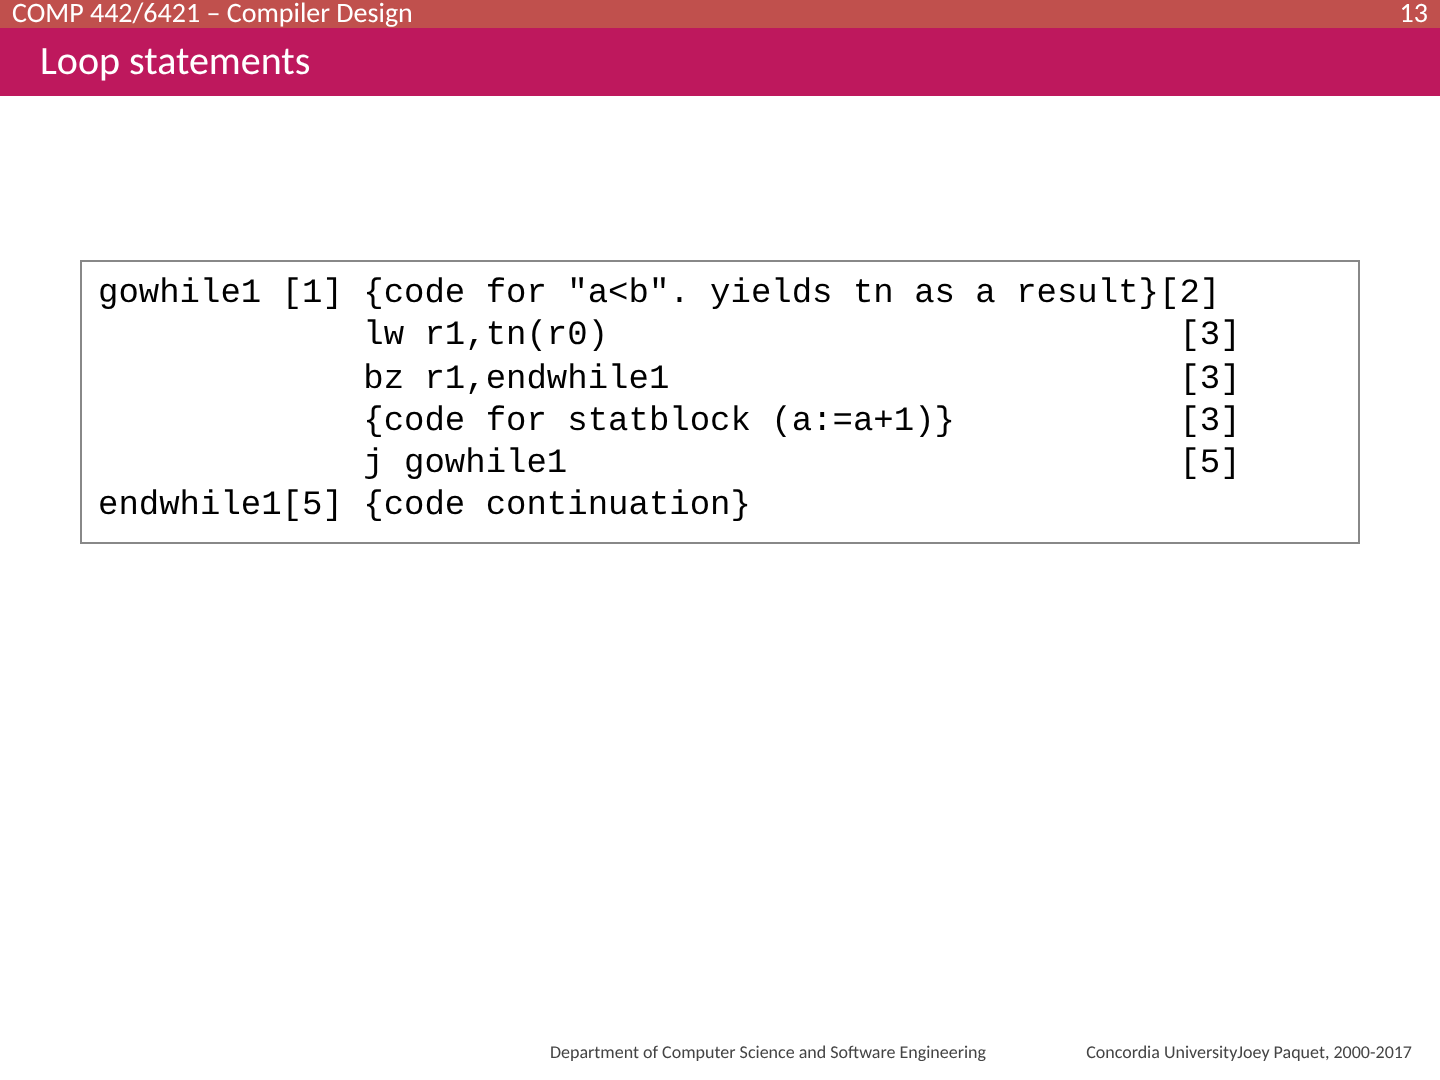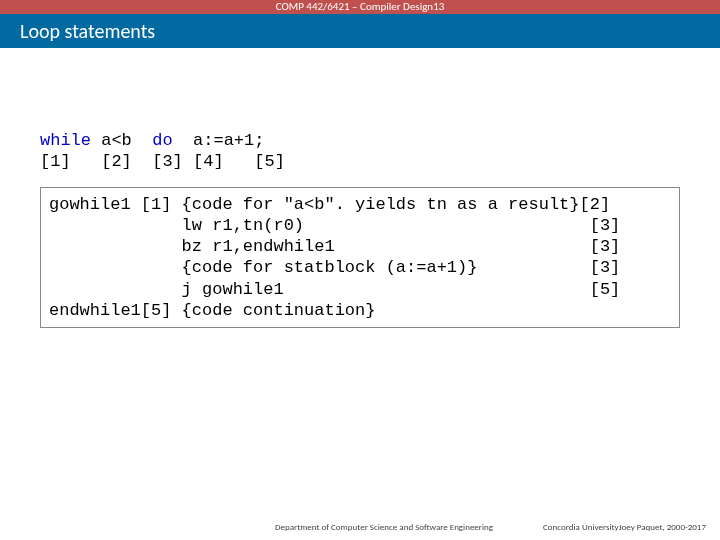--- a/index.html
+++ b/index.html
@@ -1,19 +1,19 @@
 <!DOCTYPE html>
 <html><head>
 <meta charset="utf-8">
 <style>
   * { margin: 0; padding: 0; box-sizing: border-box; }
   html, body { width: 720px; height: 540px; font-family: Calibri, Arial, sans-serif; background: #fff; overflow: hidden; }
   .slide { position: relative; width: 720px; height: 540px; }
-  .topbar { position: absolute; top: 0; left: 0; right: 0; height: 14px; background: #c0504d; color: #fff; font-size: 11px; line-height: 14px; padding: 0 6px; display: flex; justify-content: center; }
-  .titlebar { position: absolute; top: 14px; left: 0; right: 0; height: 34px; background: #0369a1; }
+  .topbar { position: absolute; top: 0; left: 0; right: 0; height: 14px; background: #c0504d; color: #fff; font-size: 14px; line-height: 14px; padding: 0 6px; display: flex; justify-content: space-between; }
+  .titlebar { position: absolute; top: 14px; left: 0; right: 0; height: 34px; background: #be185d; }
   .titlebar .inner { position: absolute; left: 14px; right: 14px; top: 0; bottom: 0; display: flex; align-items: center; }
   .titlebar .txt { color: #fff; font-size: 20px; font-weight: 300; padding-left: 6px; }
   .content { position: absolute; top: 130px; left: 40px; right: 40px; }
   .mono { font-family: Consolas, "Courier New", monospace; font-size: 17px; line-height: 1.25; white-space: pre; }
   .kw { color: #0000c0; }
   .syntax-block { color: #000; margin-bottom: 14px; }
   .codebox { border: 1px solid #888; padding: 6px 8px 6px 8px; color: #000; }
   .footer { position: absolute; bottom: 8px; left: 0; right: 0; font-size: 9px; color: #444; display: flex; justify-content: flex-end; padding: 0 14px; }
   .footer .mid { position: absolute; left: 0; right: 0; text-align: center; margin-left: 48px; }
 </style>
@@ -26,22 +26,20 @@
   <span>13</span>
 </div>
 
 <div class="titlebar">
   <div class="inner">
     <span class="txt">Loop statements</span>
   </div>
 </div>
 
 <div class="content">
-  <div class="mono syntax-block"><span class="kw">while</span><span> a&lt;b  </span><span class="kw">do</span><span>  a:=a+1;</span>
-<span>[1]   [2]  [3] [4]   [5]</span></div>
 
   <div class="mono codebox"><span>gowhile1 [1] {code for "a&lt;b". yields tn as a result}[2]</span>
 <span>             lw r1,tn(r0)                            [3]</span>
 <span>             bz r1,endwhile1                         [3]</span>
 <span>             {code for statblock (a:=a+1)}           [3]</span>
 <span>             j gowhile1                              [5]</span>
 <span>endwhile1[5] {code continuation}</span></div>
 </div>
 
 <div class="footer">

